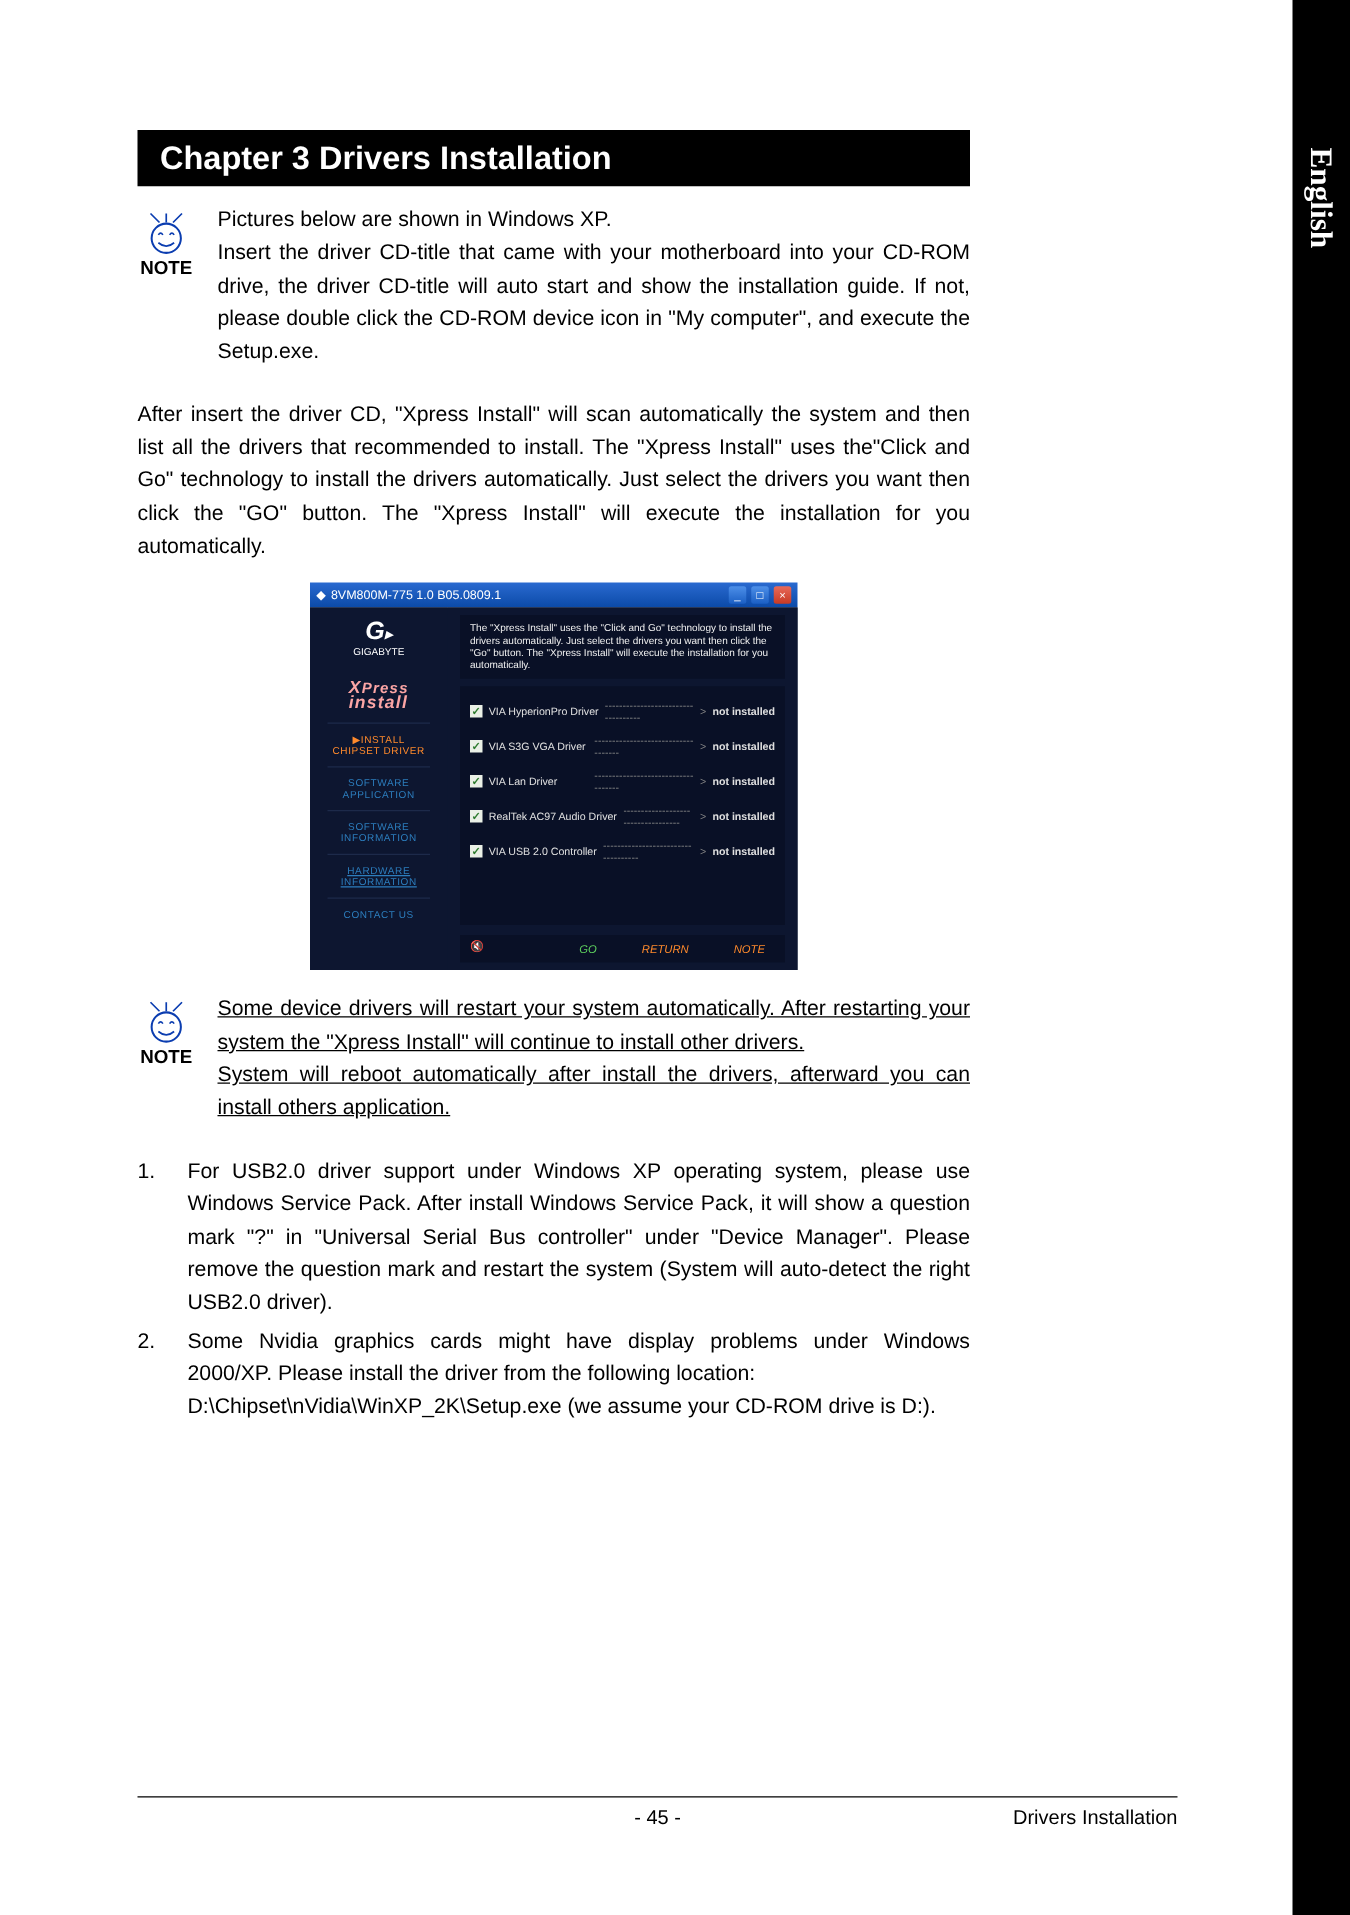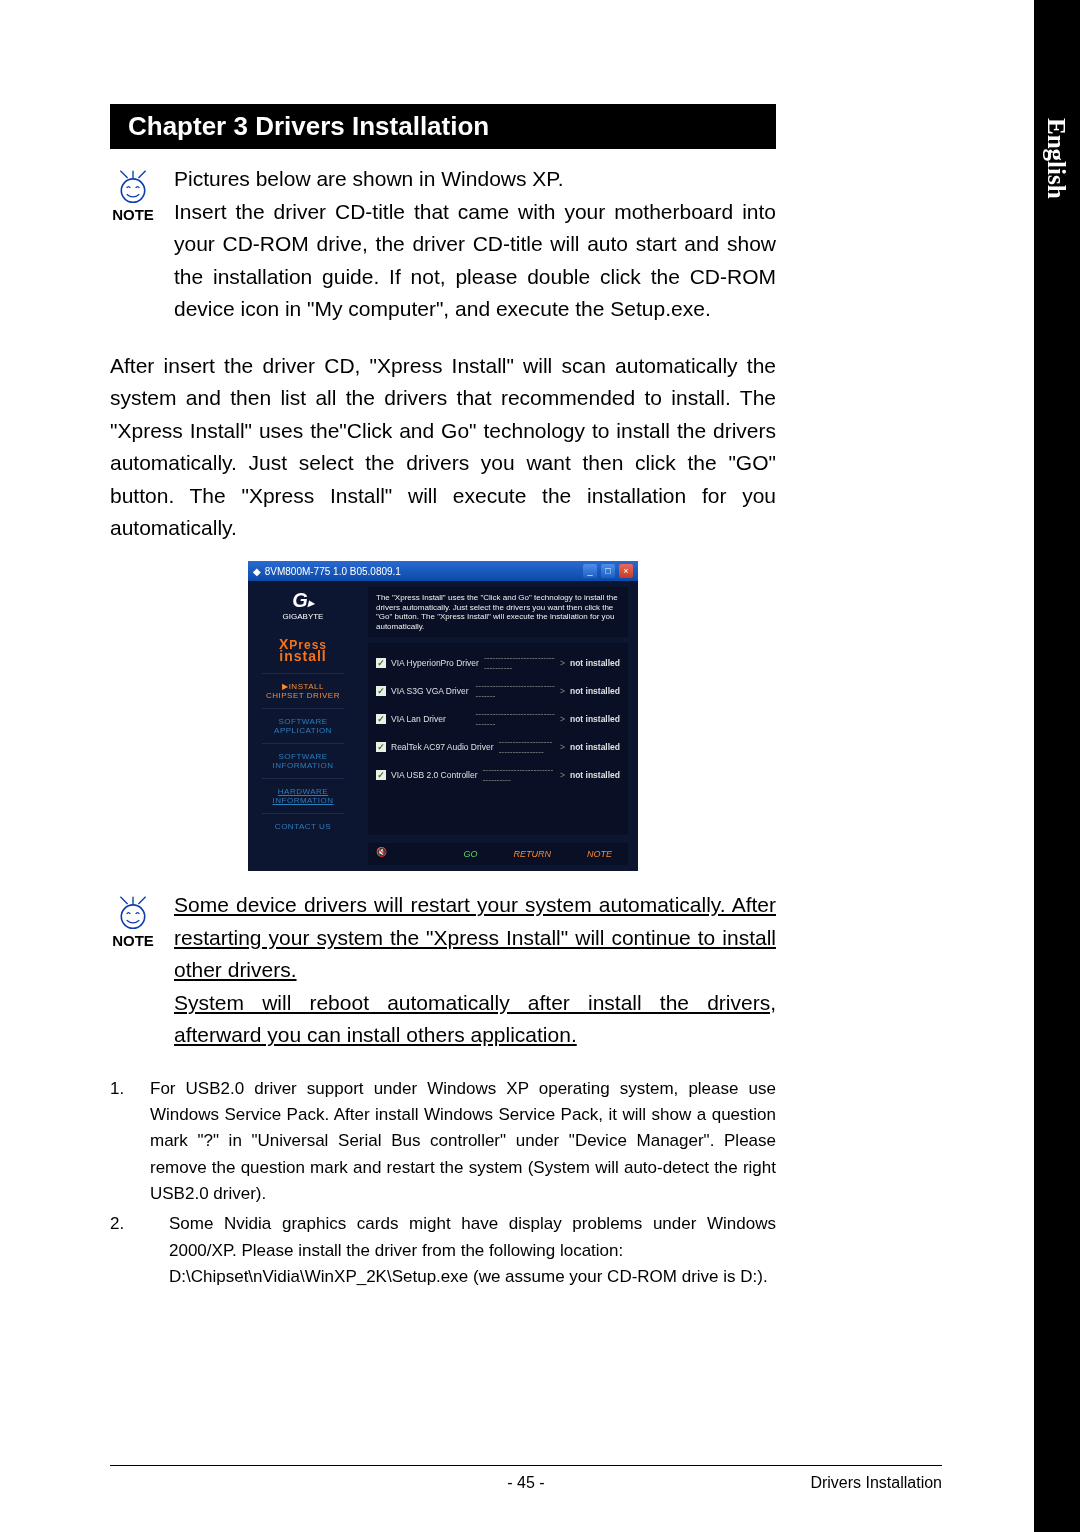--- a/index.html
+++ b/index.html
@@ -60,21 +60,21 @@
       flex-direction: column;
       align-items: center;
       gap: 1px;
       margin-top: 6px;
     }
     .note-icon-label {
       font-size: 15px;
       font-weight: bold;
     }
     .note-text, .body-text {
-      font-size: 21px;
+      font-size: 17px;
       line-height: 1.55;
       text-align: justify;
     }
     .section-heading-row {
       display: flex;
       gap: 34px;
       font-size: 23px;
       font-weight: bold;
       margin-top: 36px;
       margin-bottom: 20px;
@@ -92,21 +92,21 @@
     .caution-item {
       display: flex;
       gap: 20px;
       margin-bottom: 4px;
     }
     .caution-item-number {
       flex: 0 0 20px;
     }
     .footer {
       position: absolute;
-      bottom: 40px;
+      bottom: 68px;
       left: 110px;
       width: 832px;
       border-top: 1.5px solid #000;
       display: flex;
       justify-content: space-between;
       padding-top: 8px;
       font-size: 16px;
     }
     .footer-center {
       position: absolute;
@@ -166,24 +166,25 @@
       margin-bottom: 10px;
       text-align:center;
     }
     .gigabyte-g {
       font-size: 20px;
       font-weight: bold;
       font-style:italic;
       color: #fff;
     }
     .xpress-logo {
-      color: #f97316;
+      color: #fca5a5;
+      font-style: italic;
       font-size: 12px;
       font-weight: bold;
-      text-align:center;
+      text-align:left;
       margin: 8px 0 10px 0;
       letter-spacing: 1px;
       line-height: 0.85;
       font-family: Arial;
     }
     .xpress-logo .x {
       font-size:14px;
     }
     .side-item {
       font-size: 8px;
@@ -399,21 +400,21 @@
     </div>
 
     <div class="caution-row">
       <div class="caution-items" id="caution-items">
           <div class="caution-item">
             <span class="caution-item-number">1.</span>
             <span style="white-space: pre-line; text-align: justify;">For USB2.0 driver support under Windows XP operating system, please use Windows Service Pack. After install Windows Service Pack, it will show a question mark "?" in "Universal Serial Bus controller" under "Device Manager". Please remove the question mark and restart the system (System will auto-detect the right USB2.0 driver).</span>
           </div>
           <div class="caution-item">
             <span class="caution-item-number">2.</span>
-            <span style="white-space: pre-line; text-align: justify; margin-left: 19px;">Some Nvidia graphics cards might have display problems under Windows 2000/XP. Please install the driver from the following location:
+            <span style="white-space: pre-line; text-align: justify;">Some Nvidia graphics cards might have display problems under Windows 2000/XP. Please install the driver from the following location:
 D:\Chipset\nVidia\WinXP_2K\Setup.exe (we assume your CD-ROM drive is D:).</span>
           </div>
         </div>
     </div>
 
   </div>
 
   <div class="footer">
     <div class="footer-center">- 45 -</div>
     <div class="footer-right">Drivers Installation</div>

